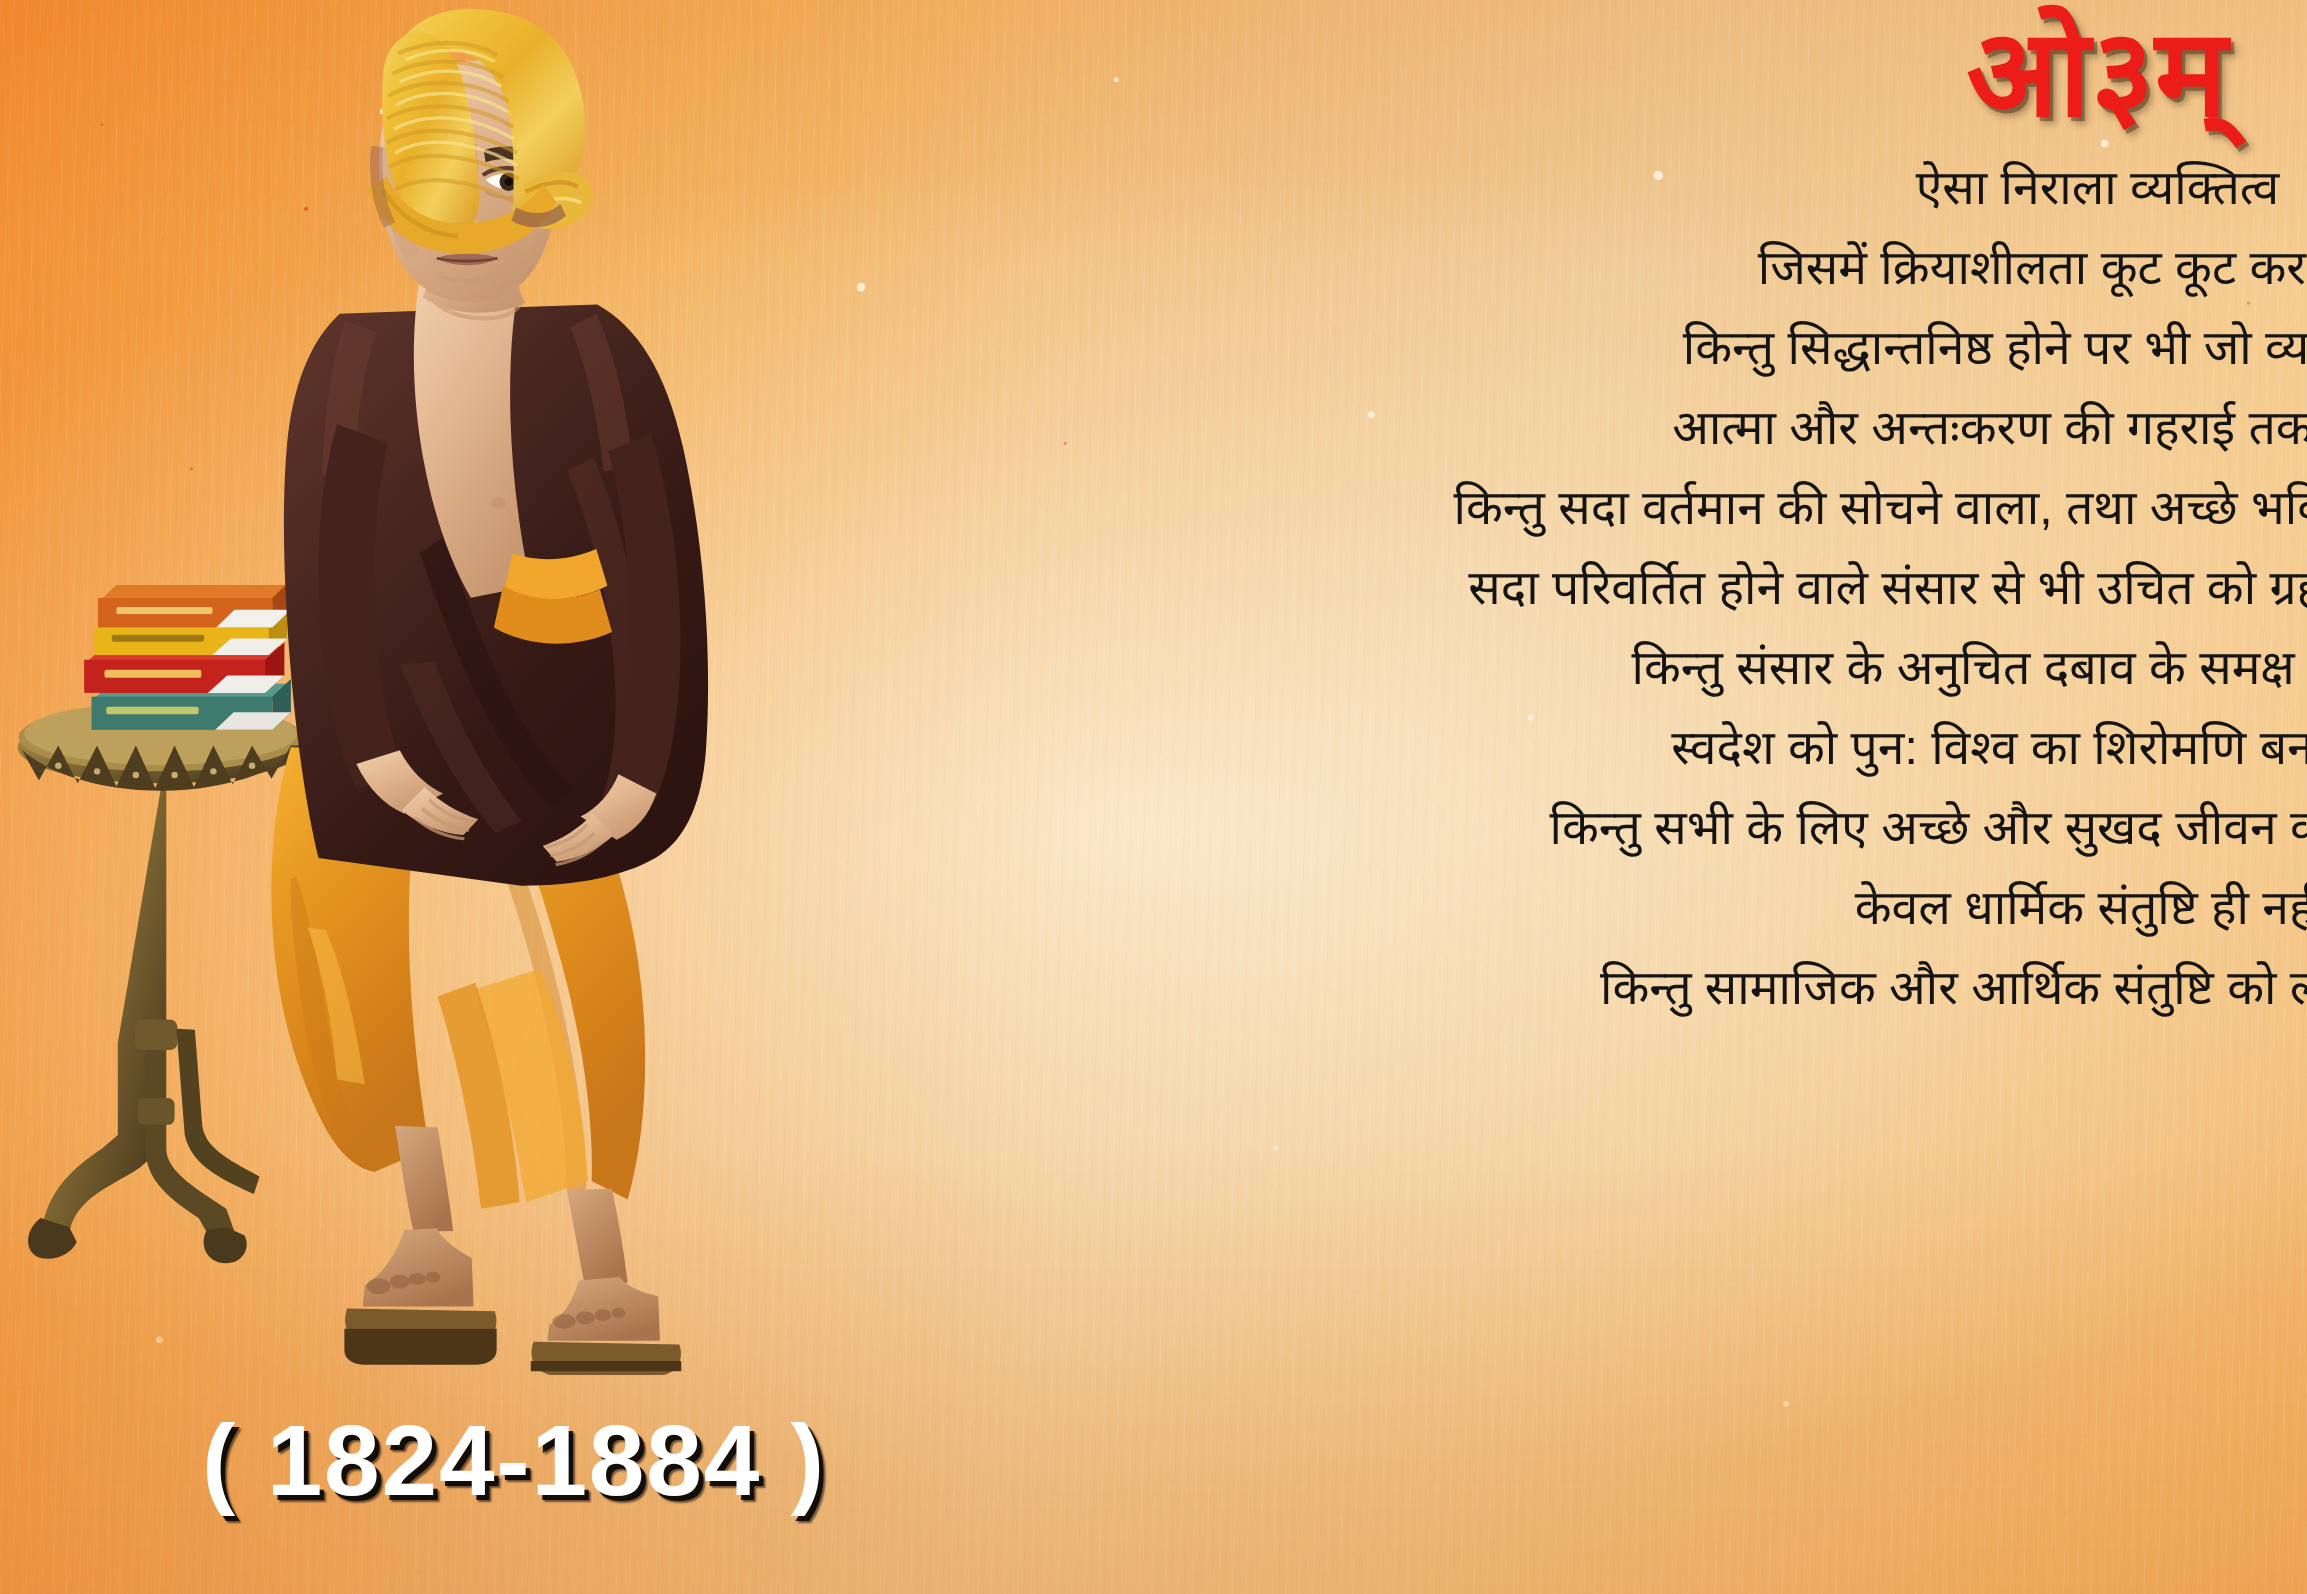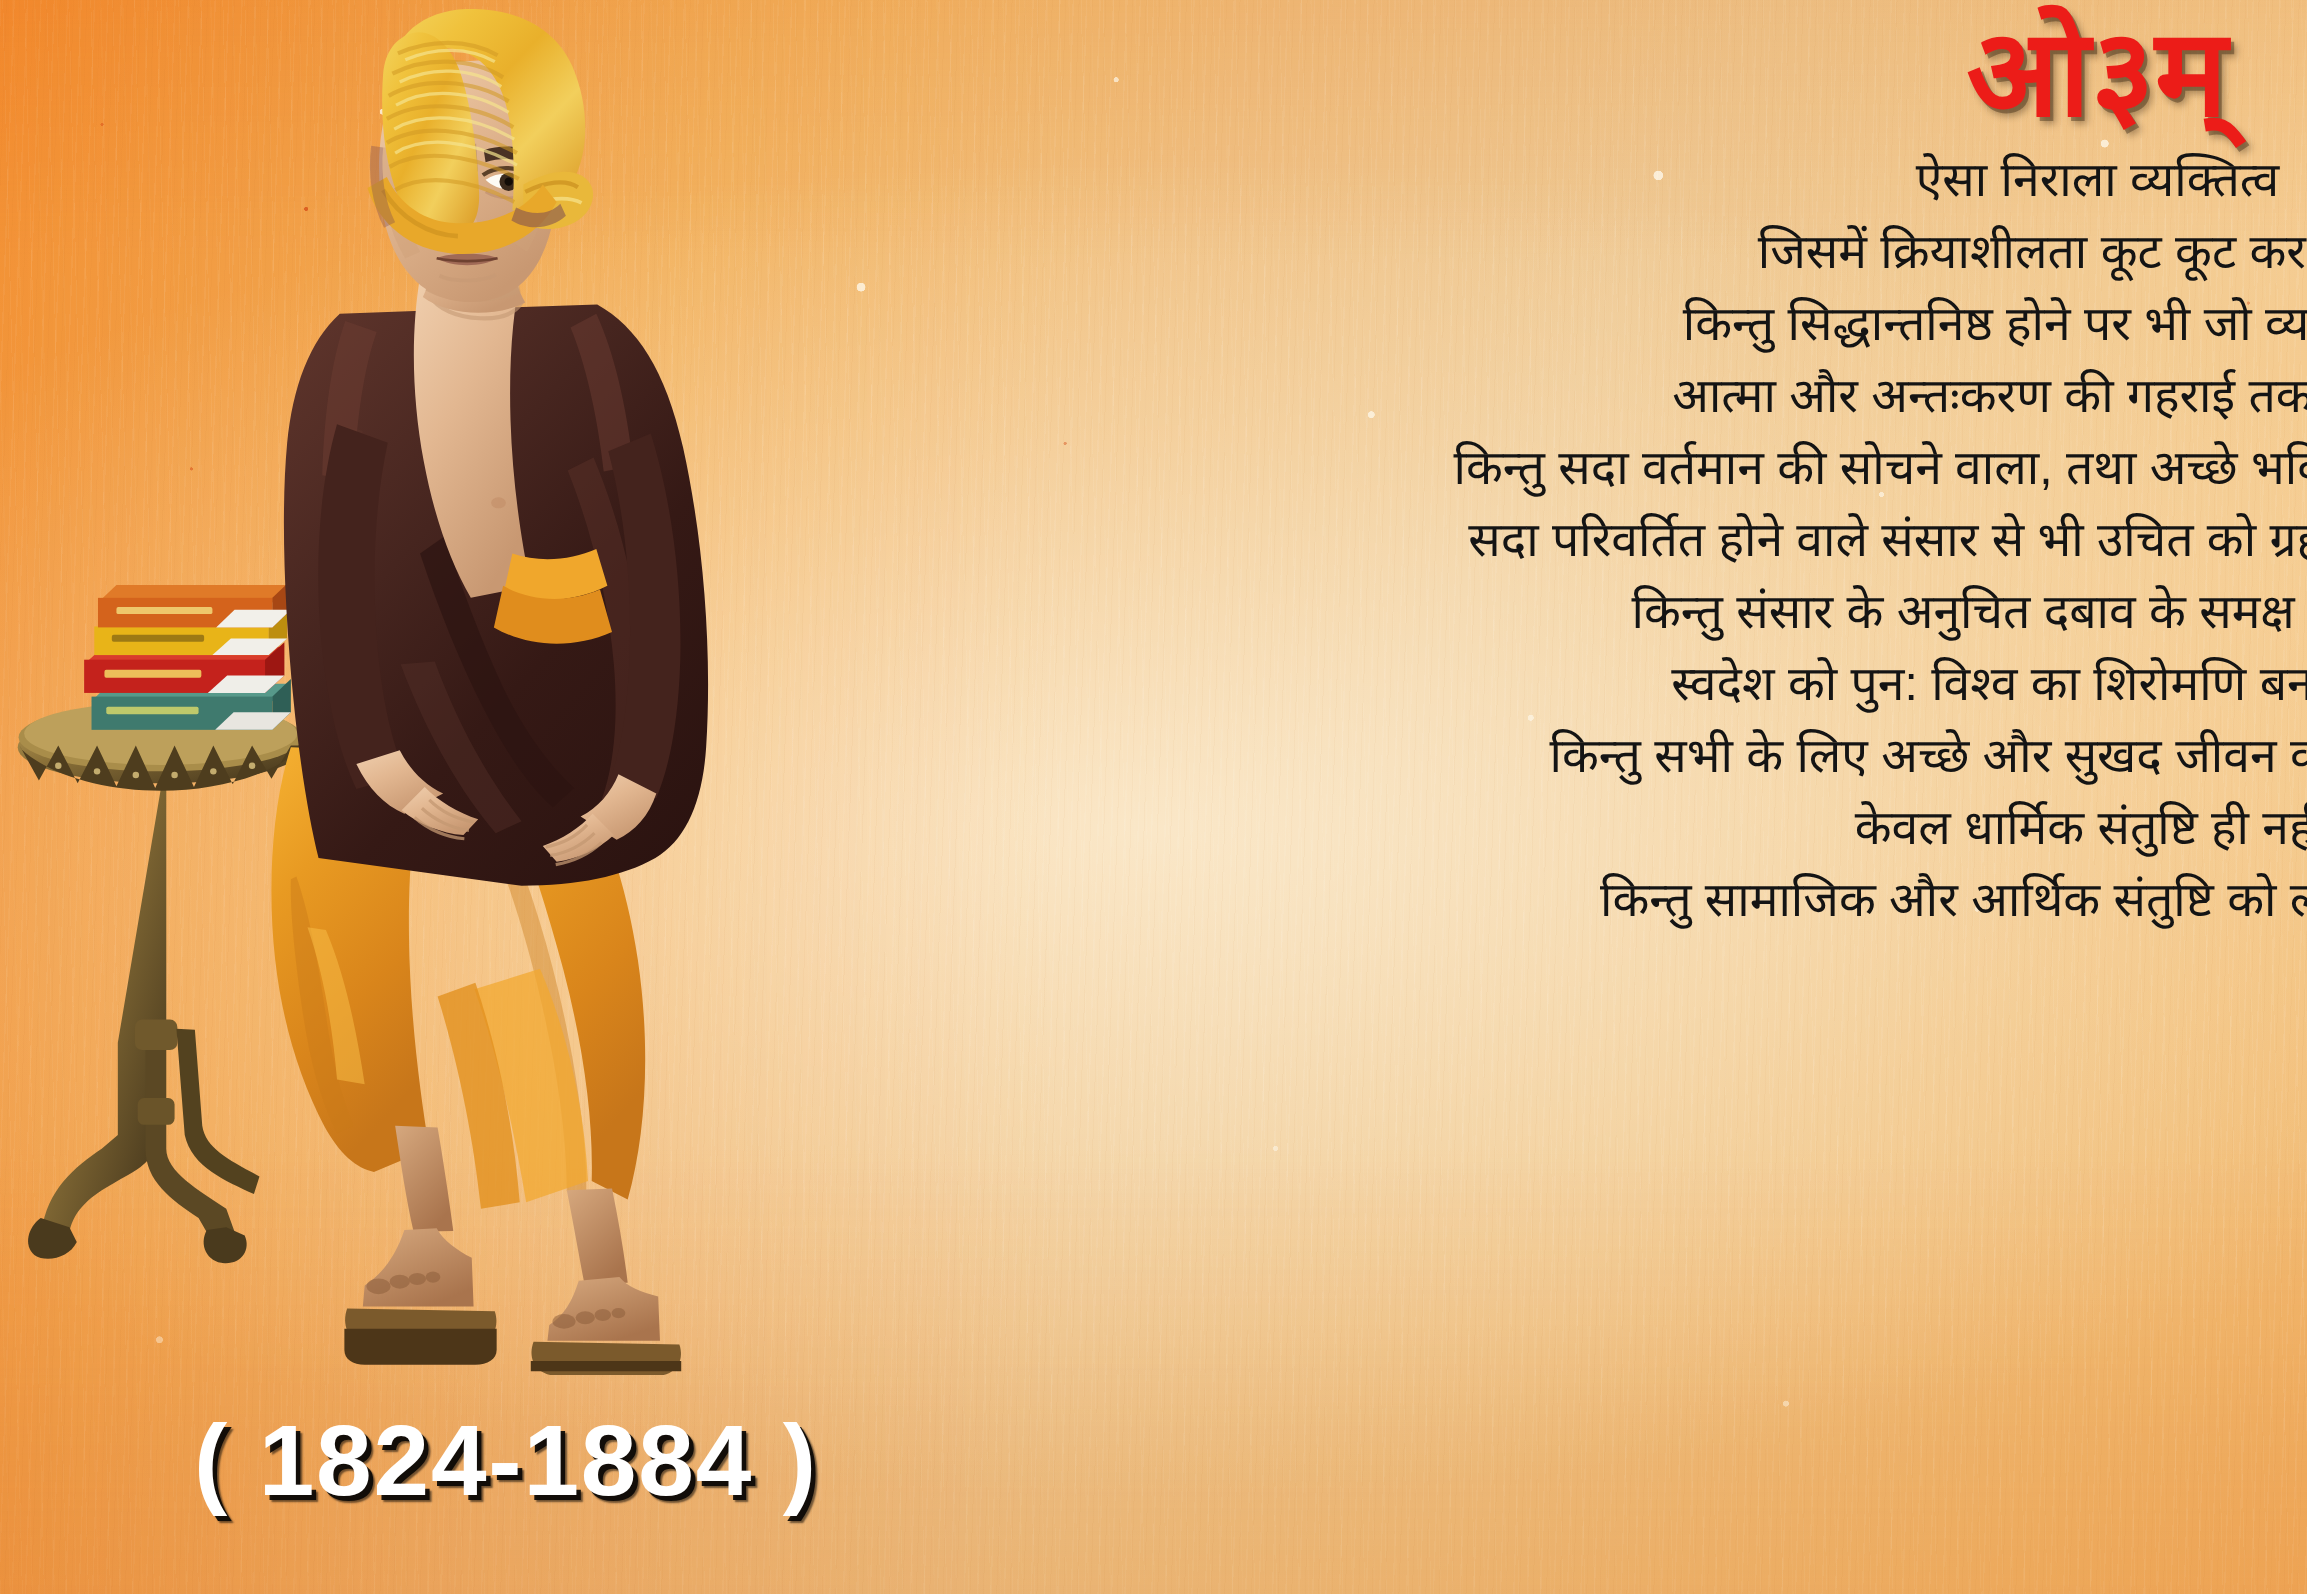--- a/index.html
+++ b/index.html
@@ -149,30 +149,30 @@
     display: flex;
     flex-direction: column;
     align-items: center;
   }
   .verse-line {
     font-family: "Liberation Sans", "DejaVu Sans", sans-serif;
     font-size: 48px;
     font-weight: 500;
     color: #141414;
     line-height: 1.0;
-    margin: 4px 0 20px 0;
+    margin: 12px 0 20px 0;
     white-space: nowrap;
     text-align: center;
   }
   .verse-line:last-child { margin-bottom: 0; }
 
   
   .years {
     position: absolute;
-    left: 194px;
+    left: 202px;
     top: 1403px;
     font-family: "Liberation Sans", "DejaVu Sans", sans-serif;
     font-size: 100px;
     font-weight: 700;
     color: #ffffff;
     letter-spacing: 1.8px;
     white-space: nowrap;
     text-shadow:
       4.6px 5px 0 rgba(10,8,5,.92),
       6.5px 7.4px 1.8px rgba(10,8,5,.55);

